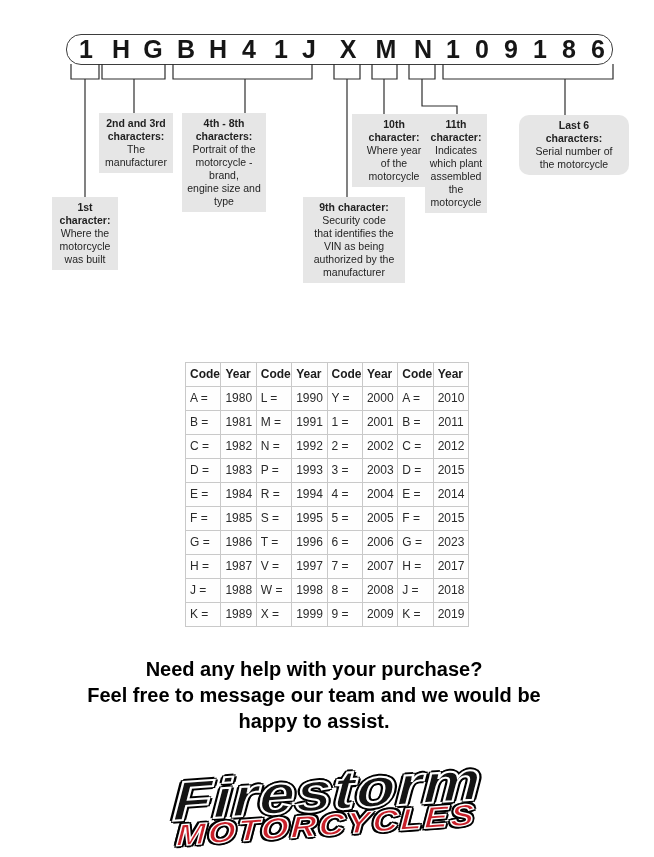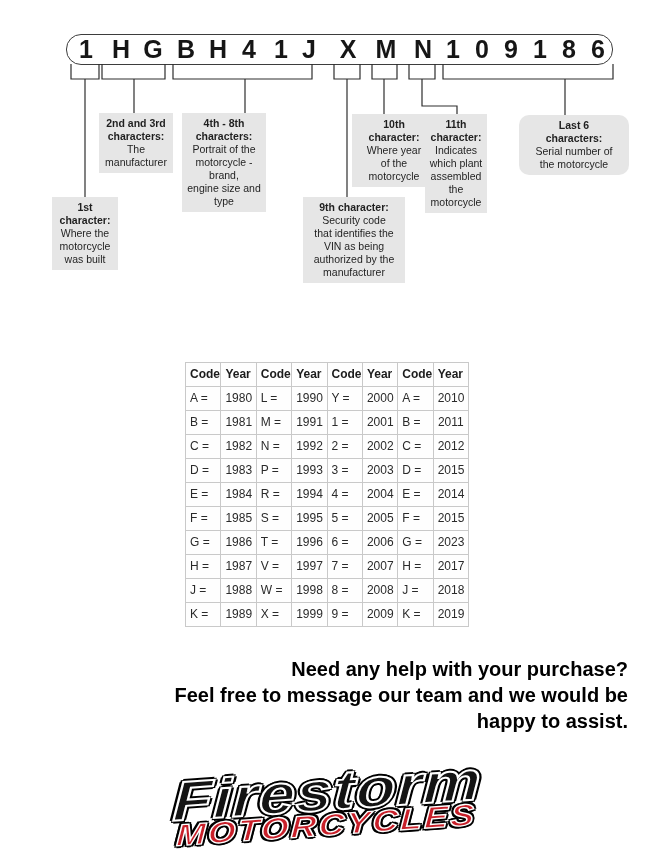--- a/index.html
+++ b/index.html
@@ -120,21 +120,21 @@
     color: #1c1c1c;
   }
   .year-table td.code-cell { text-align: left; }
   .year-table td.year-cell { text-align: center; }
 
   
   .help-message {
     position: absolute;
     left: 0; top: 656px;
     width: 628px;
-    text-align: right;
+    text-align: center;
     font-size: 20px;
     font-weight: bold;
     line-height: 26px;
     color: #000000;
     white-space: pre-line;
   }
 
   
   .logo {
     position: absolute;

